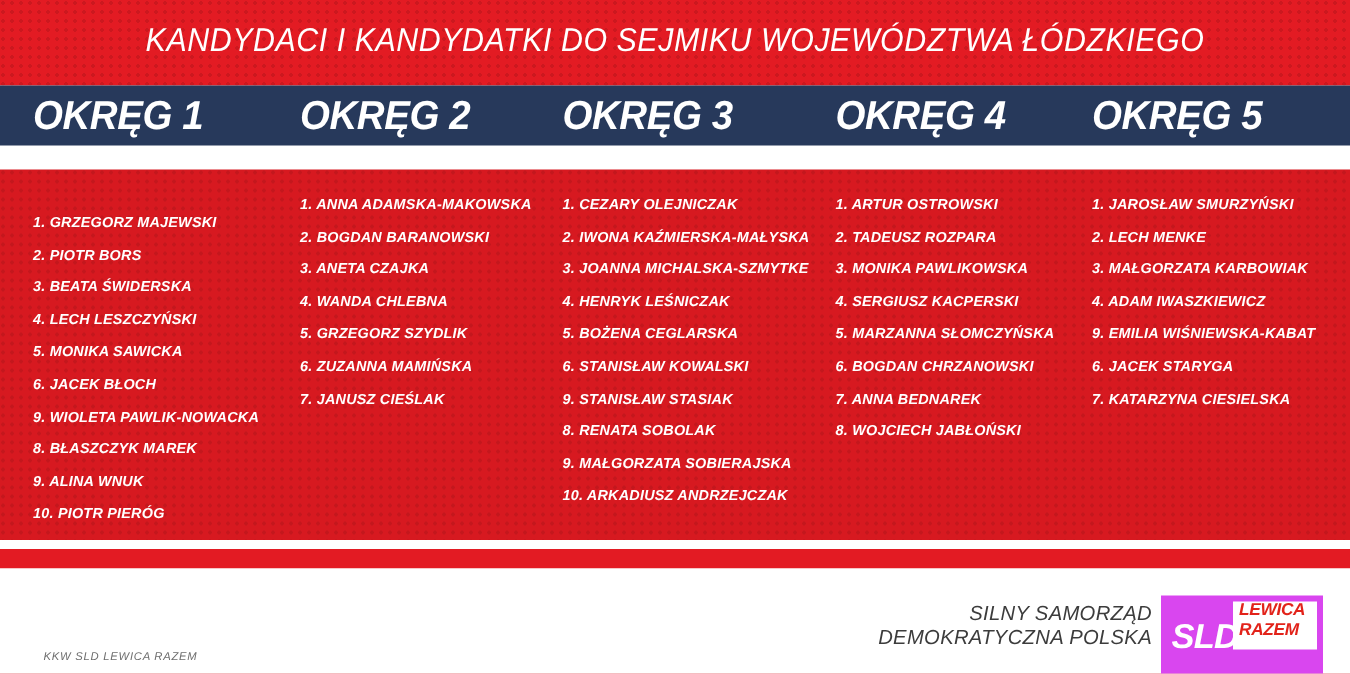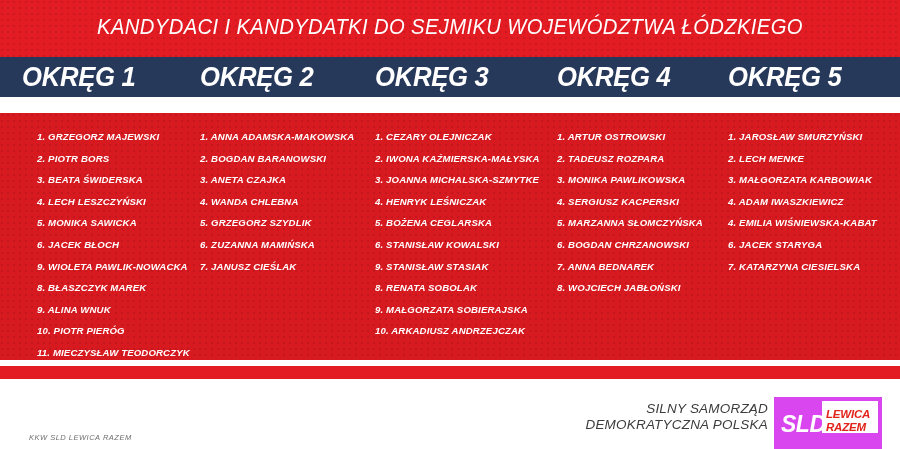--- a/index.html
+++ b/index.html
@@ -96,21 +96,21 @@
     background-size: 6px 6px;
     display: flex;
     box-sizing: border-box;
     padding-top: 18px;
   }
   .col {
     position: relative;
     box-sizing: border-box;
     height: 100%;
   }
-  .col.c1 { width: 190px; padding-left: 37px; }
+  .col.c1 { width: 190px; padding-left: 22px; margin-top: 12px; }
   .col.c2 { width: 175px; padding-left: 10px; }
   .col.c3 { width: 180px; padding-left: 10px; }
   .col.c4 { width: 175px; padding-left: 12px; }
   .col.c5 { width: 180px; padding-left: 8px; }
 
   .name-list {
     list-style: none;
     margin: 0;
     padding: 0;
   }
@@ -196,21 +196,21 @@
   }
   .sld-box {
     position: absolute;
     right: 4px;
     top: 4px;
     width: 56px;
     height: 32px;
     background: #ffffff;
     display: flex;
     flex-direction: column;
-    justify-content: flex-end;
+    justify-content: flex-start;
     align-items: flex-start;
     padding-left: 4px;
     box-sizing: border-box;
   }
   .sld-box span {
     color: #e2231a;
     font-size: 11.5px;
     font-weight: 700;
     line-height: 12.5px;
     letter-spacing: -0.2px;
@@ -295,21 +295,21 @@
           <li class="name-item">7. ANNA BEDNAREK</li>
           <li class="name-item">8. WOJCIECH JABŁOŃSKI</li>
         </ul>
     </div>
     <div class="col c5">
       <ul class="name-list">
           <li class="name-item">1. JAROSŁAW SMURZYŃSKI</li>
           <li class="name-item">2. LECH MENKE</li>
           <li class="name-item">3. MAŁGORZATA KARBOWIAK</li>
           <li class="name-item">4. ADAM IWASZKIEWICZ</li>
-          <li class="name-item">4. EMILIA WIŚNIEWSKA-KABAT</li>
+          <li class="name-item">9. EMILIA WIŚNIEWSKA-KABAT</li>
           <li class="name-item">6. JACEK STARYGA</li>
           <li class="name-item">7. KATARZYNA CIESIELSKA</li>
         </ul>
     </div>
   </div>
 
   <div class="white-gap"></div>
   <div class="red-rule"></div>
 
   <div class="footer">

